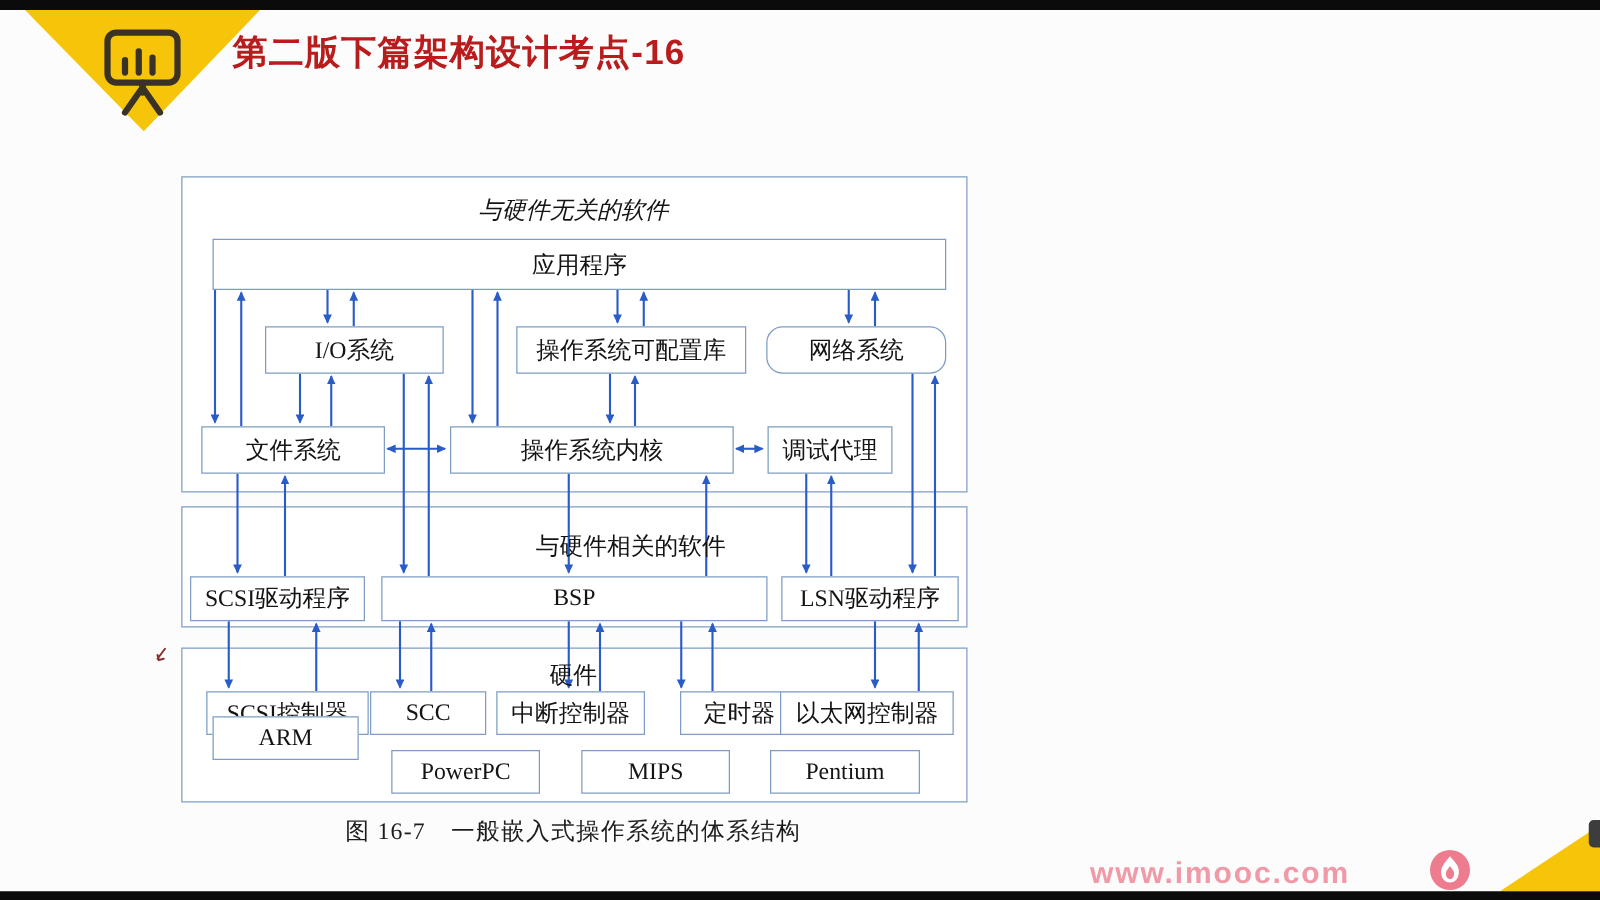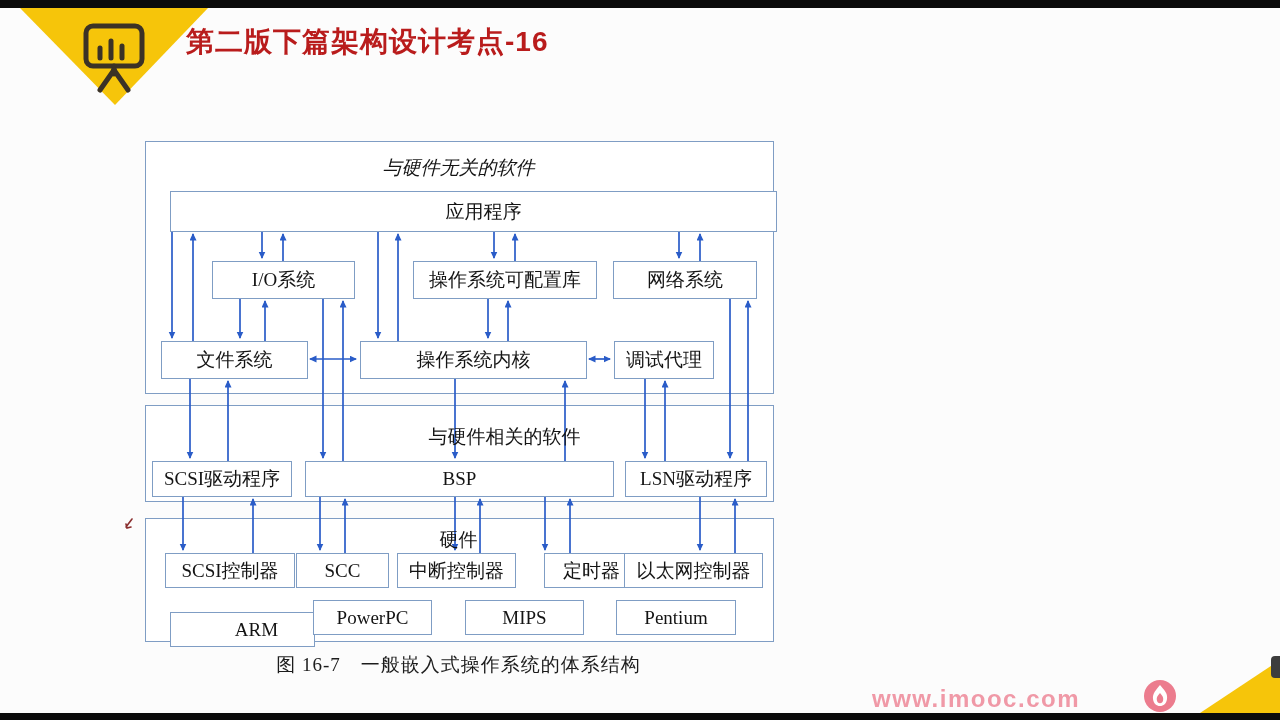--- a/index.html
+++ b/index.html
@@ -109,39 +109,39 @@
     <line x1="545" y1="495" x2="545" y2="550" marker-end="url(#ah)"></line>
     <line x1="570" y1="553" x2="570" y2="499" marker-end="url(#ah)"></line>
     <line x1="700" y1="495" x2="700" y2="550" marker-end="url(#ah)"></line>
     <line x1="735" y1="553" x2="735" y2="499" marker-end="url(#ah)"></line>
 
     <line x1="310" y1="359" x2="356" y2="359" marker-start="url(#ah)" marker-end="url(#ah)"></line>
     <line x1="589" y1="359" x2="610" y2="359" marker-start="url(#ah)" marker-end="url(#ah)"></line>
   </g>
 </svg>
 
-<div class="abs box" style="left:170px;top:191px;width:585px;height:39px;padding-left:20px;">应用程序</div>
+<div class="abs box" style="left:170px;top:191px;width:585px;height:39px;">应用程序</div>
 <div class="abs box" style="left:212px;top:261px;width:141px;height:36px;">I/O系统</div>
 <div class="abs box" style="left:413px;top:261px;width:182px;height:36px;">操作系统可配置库</div>
-<div class="abs box" style="left:613px;top:261px;width:142px;height:36px;">网络系统</div>
+<div class="abs box" style="left:613px;top:261px;width:142px;height:36px;border-radius:13px;">网络系统</div>
 <div class="abs box" style="left:161px;top:341px;width:145px;height:36px;">文件系统</div>
 <div class="abs box" style="left:360px;top:341px;width:225px;height:36px;">操作系统内核</div>
 <div class="abs box" style="left:614px;top:341px;width:98px;height:36px;">调试代理</div>
 
 <div class="abs box" style="left:152px;top:461px;width:138px;height:34px;">SCSI驱动程序</div>
 <div class="abs box en" style="left:305px;top:461px;width:307px;height:34px;">BSP</div>
 <div class="abs box" style="left:625px;top:461px;width:140px;height:34px;">LSN驱动程序</div>
 
 <div class="abs box" style="left:165px;top:553px;width:128px;height:33px;">SCSI控制器</div>
 <div class="abs box en" style="left:296px;top:553px;width:91px;height:33px;">SCC</div>
 <div class="abs box" style="left:397px;top:553px;width:117px;height:33px;">中断控制器</div>
 <div class="abs box" style="left:521px;top:553px;width:93px;height:33px;margin-left:23px;">定时器</div>
 <div class="abs box" style="left:624px;top:553px;width:137px;height:33px;">以太网控制器</div>
 
-<div class="abs box en" style="left:170px;top:612px;width:115px;height:33px;padding-left:28px;">ARM</div>
+<div class="abs box en" style="left:170px;top:573px;width:115px;height:33px;">ARM</div>
 <div class="abs box en" style="left:313px;top:600px;width:117px;height:33px;">PowerPC</div>
 <div class="abs box en" style="left:465px;top:600px;width:117px;height:33px;">MIPS</div>
 <div class="abs box en" style="left:616px;top:600px;width:118px;height:33px;">Pentium</div>
 
 <div class="abs caption">图 16-7　一般嵌入式操作系统的体系结构</div>
 
 <div class="abs red-mark">
   <svg width="20" height="20" viewBox="0 0 20 20">
     <path d="M12,3 L6,11 M6,8 L7,12 L11,11" stroke="#8a2f2f" stroke-width="1.6" fill="none" stroke-linecap="round"></path>
   </svg>

